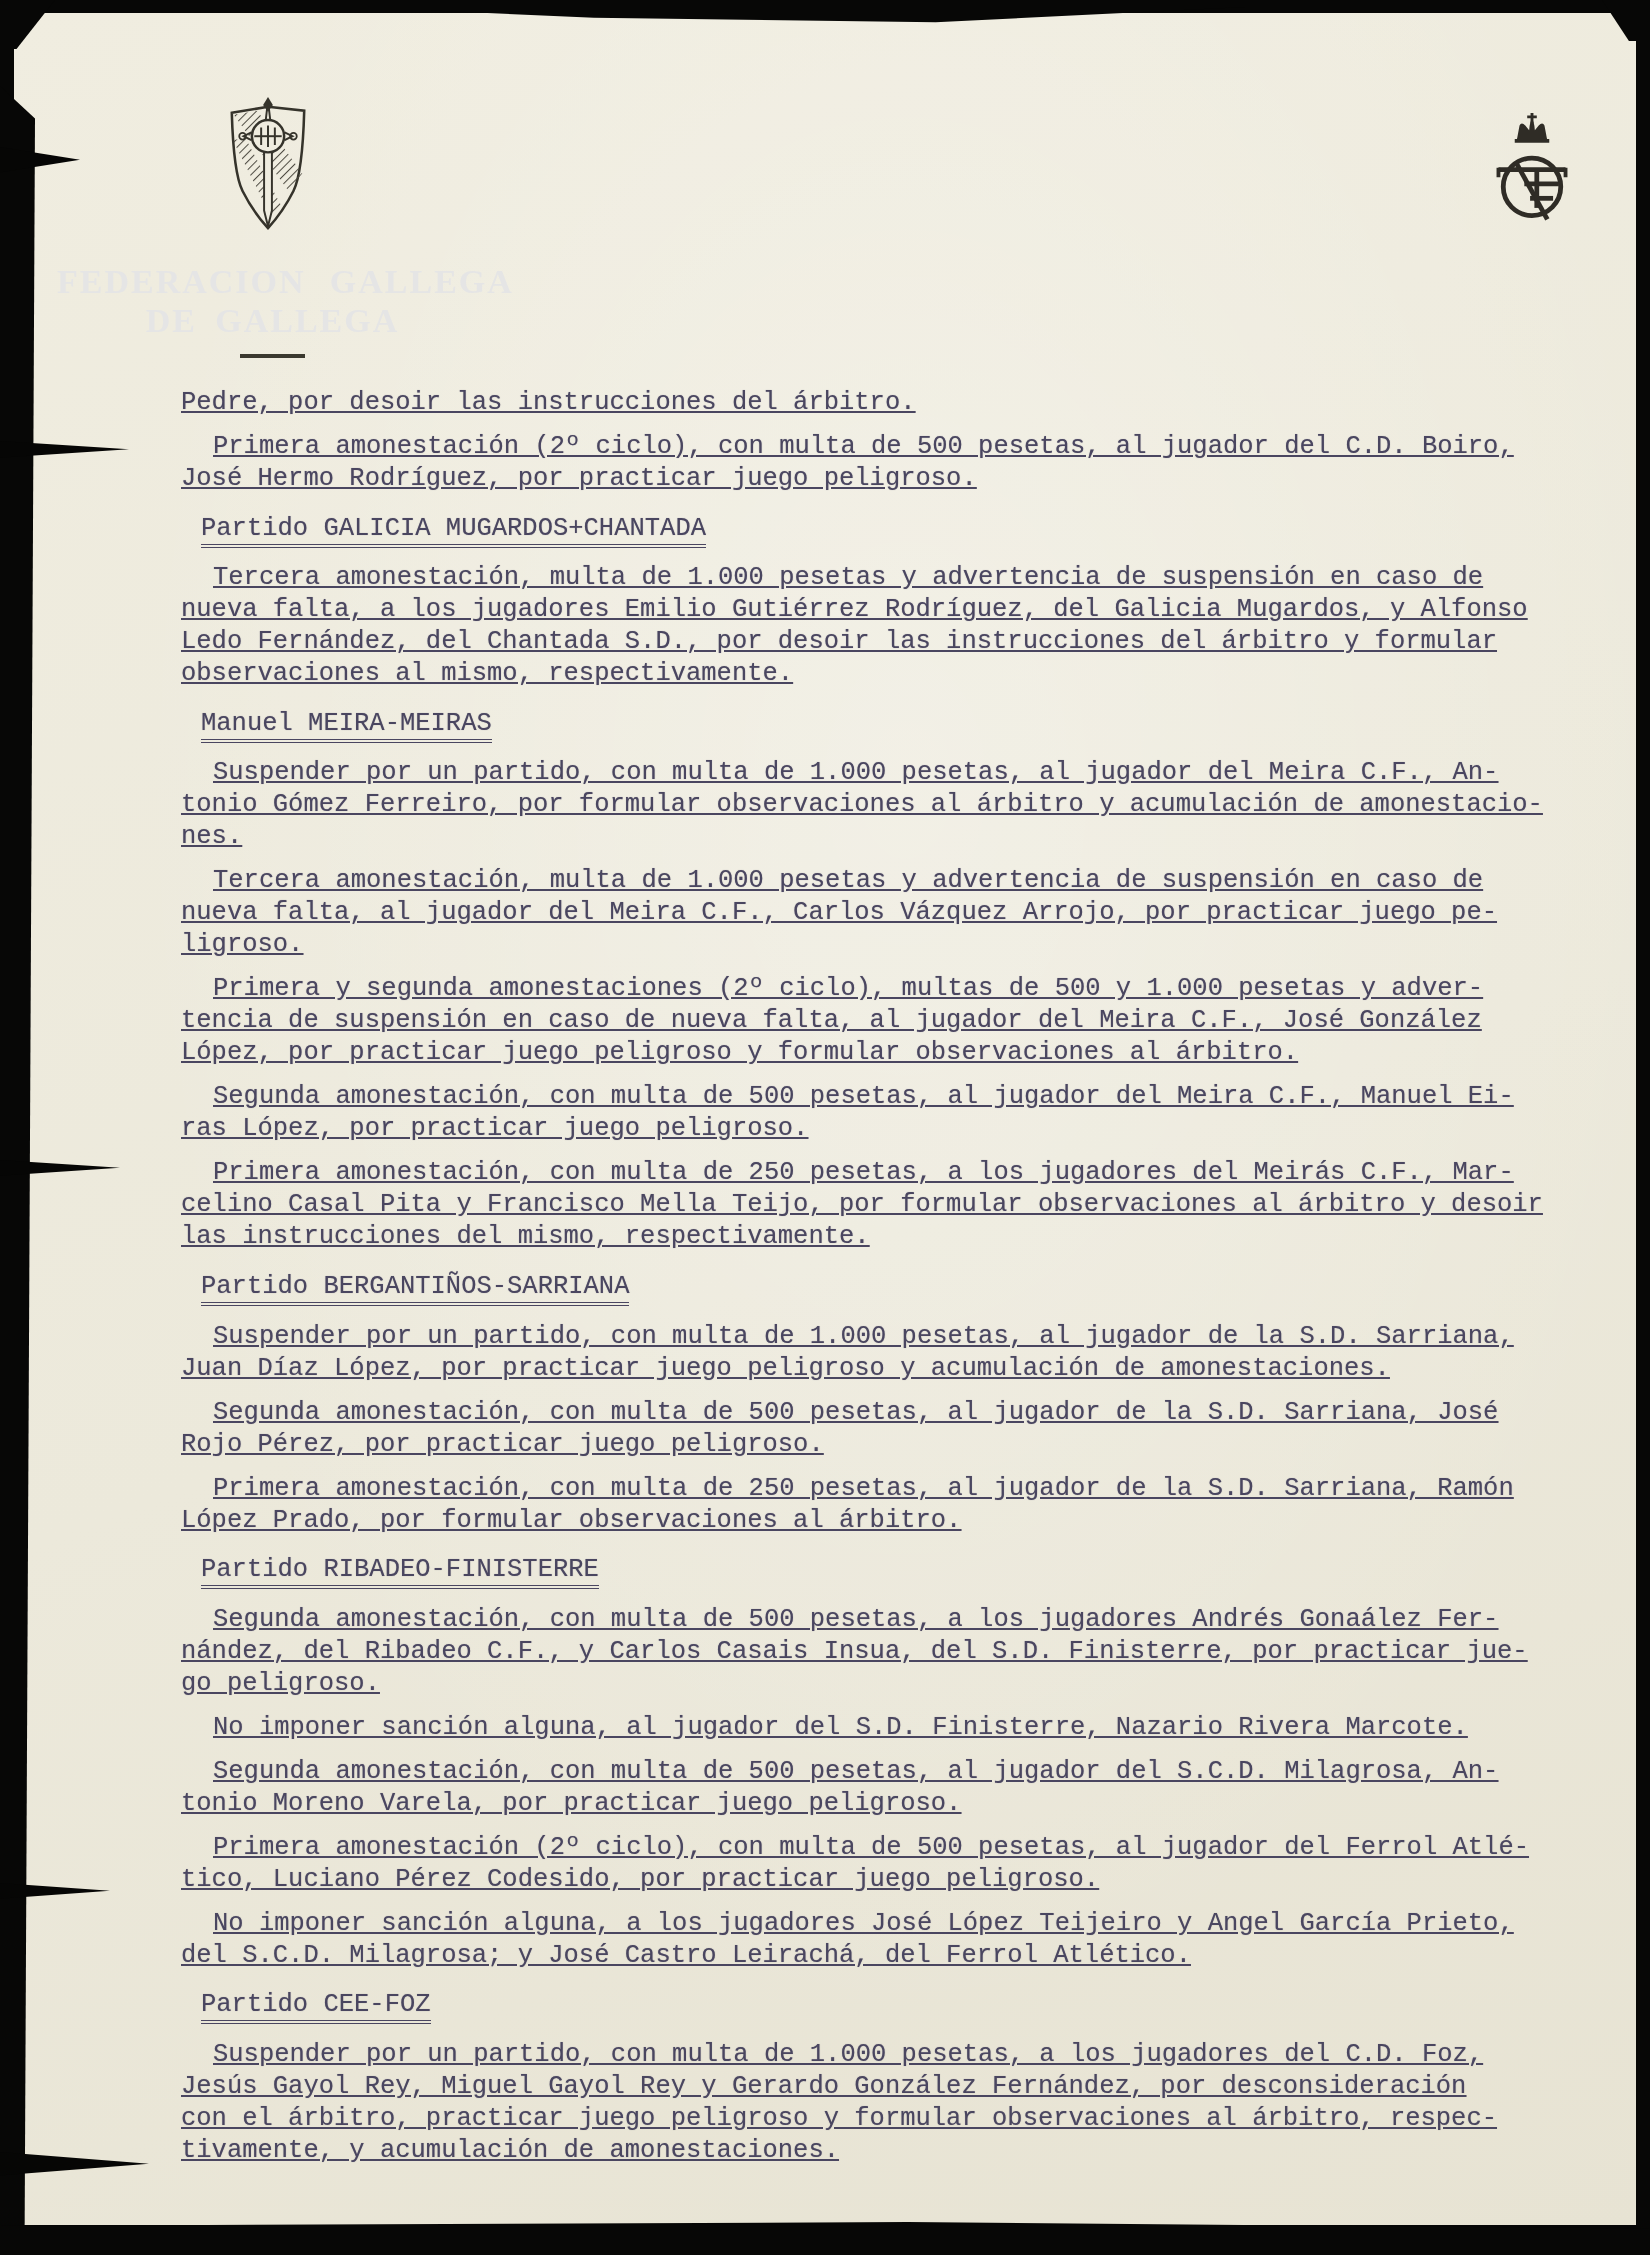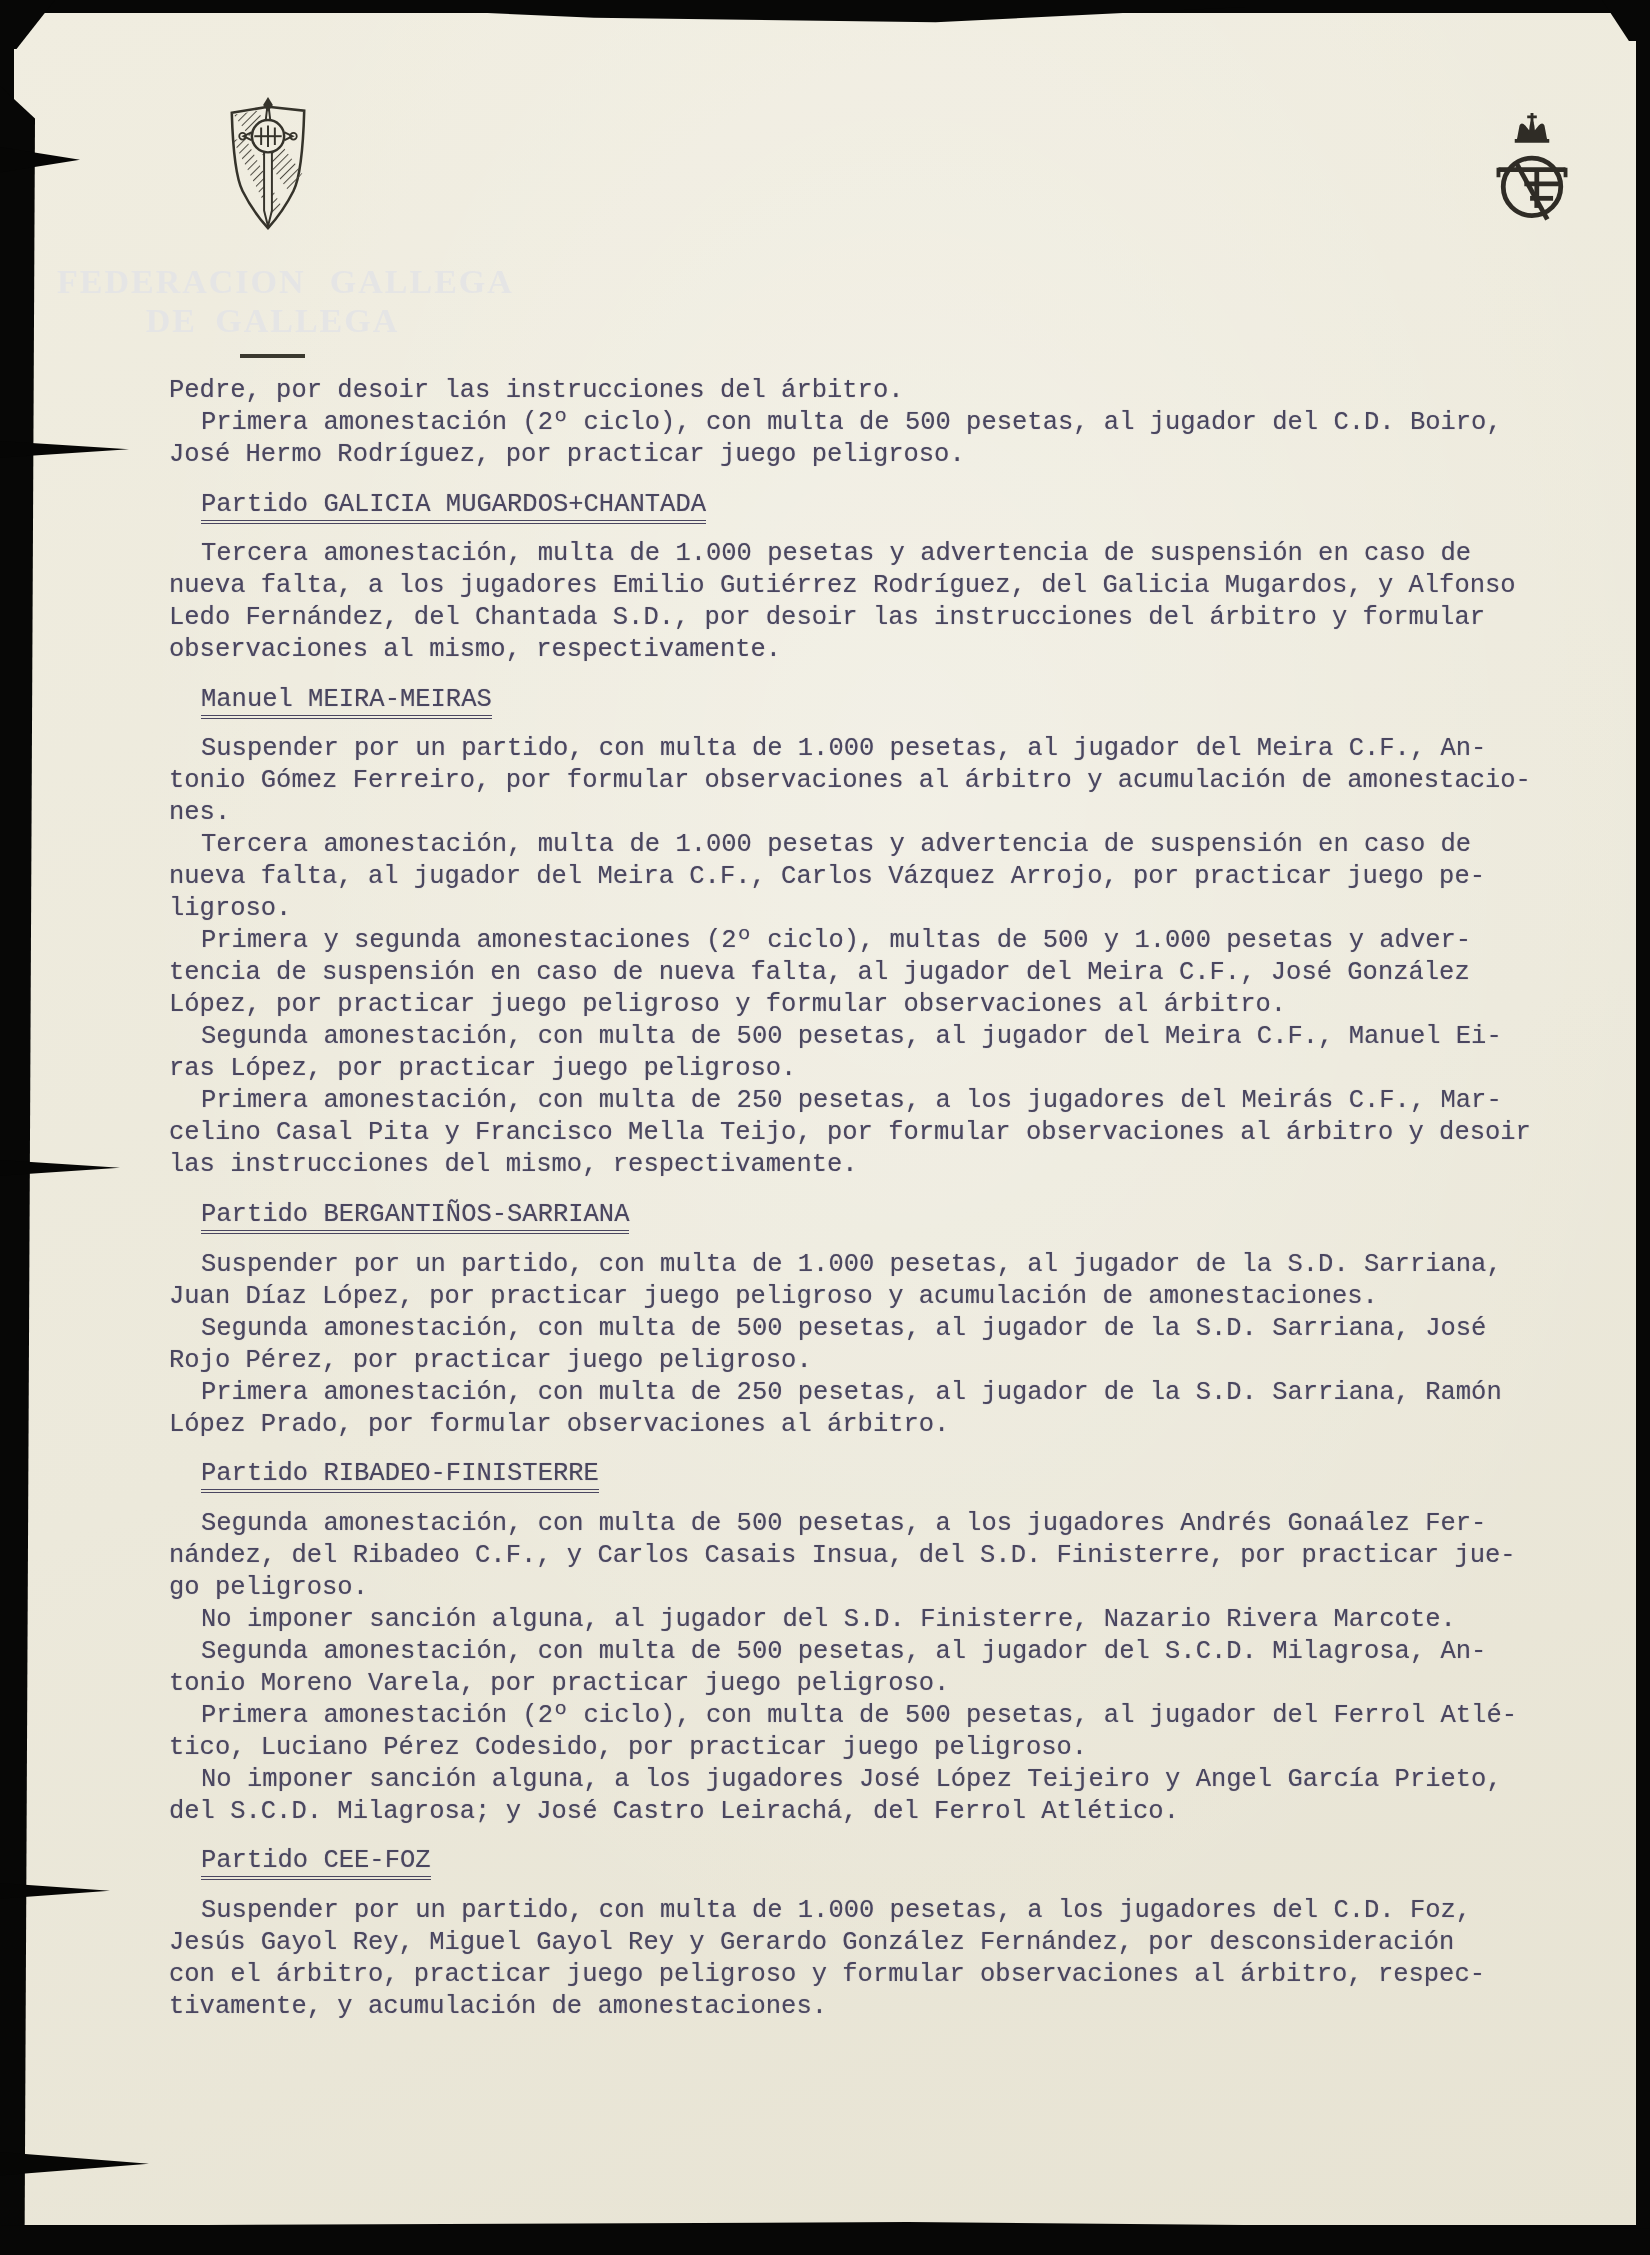--- a/index.html
+++ b/index.html
@@ -31,21 +31,21 @@
          color:#e5e5e5;font-family:"Liberation Serif",serif;font-weight:bold;}
   .brand-line1{font-size:34px;line-height:37px;letter-spacing:2px;word-spacing:13.7px;white-space:nowrap;}
   .brand-line2{font-size:34px;line-height:41px;letter-spacing:2px;word-spacing:7.8px;}
   .brand-rule{width:65px;height:3.9px;background:#3b392f;margin:12.7px auto 0;}
   .logo-left{position:absolute;left:222px;top:95px;width:92px;height:147px;}
   .logo-right{position:absolute;left:1486px;top:112px;width:92px;height:119px;}
   
   .doc{position:absolute;left:169px;top:375px;width:1396px;
        color:#4a4660;font-family:"Liberation Mono","DejaVu Sans Mono",monospace;
        font-size:25.5px;line-height:32px;text-shadow:0 0 1px rgba(74,70,96,0.45);}
-  .para{margin:0;white-space:pre-wrap;text-indent:32px;}
+  .para{margin:12px;white-space:pre-wrap;text-indent:32px;text-decoration:underline;}
   .para.cont{text-indent:0;}
   .heading{margin:17.6px 0;text-indent:32px;white-space:pre;}
   .heading span{border-bottom:4.9px double currentColor;padding-bottom:1px;margin-top:16px;}
 </style>
 </head>
 <body>
 
 <div class="stage">
   <div class="paper"></div>
 

